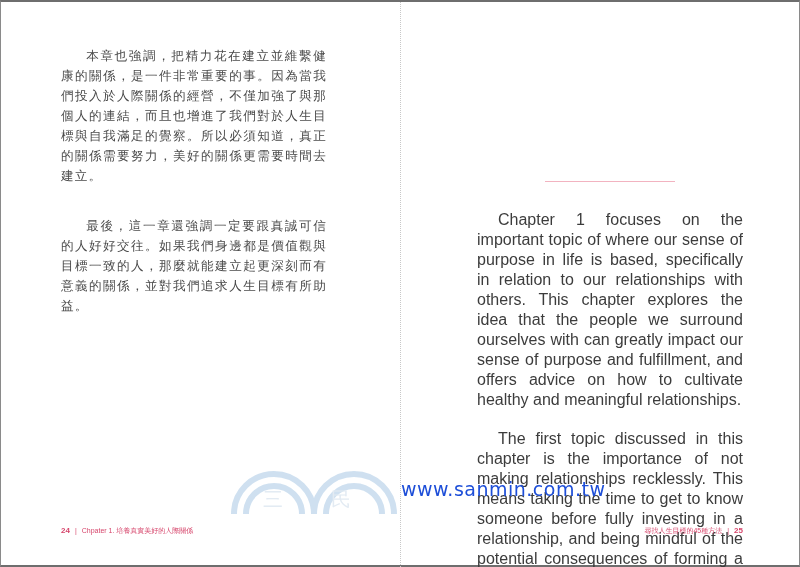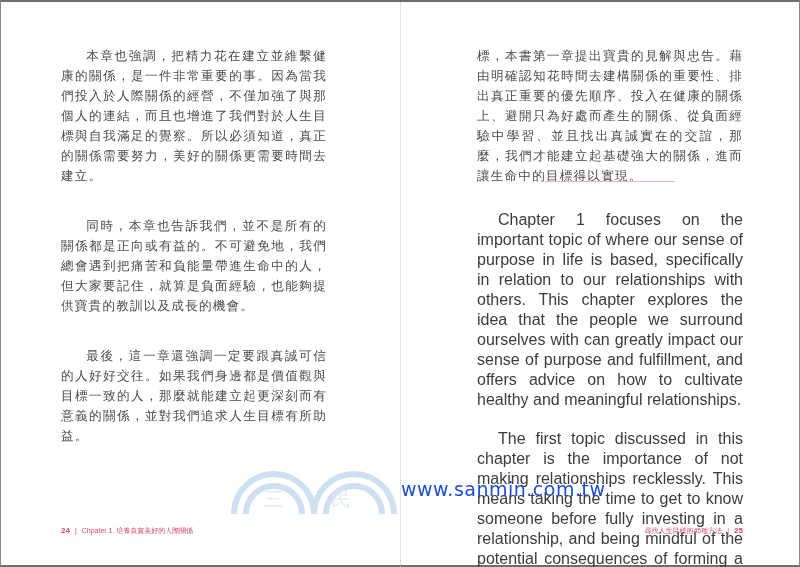--- a/index.html
+++ b/index.html
@@ -94,21 +94,20 @@
     }
   </style>
 </head>
 <body>
 
 <div class="spread">
 
   <div class="page left">
     <div class="zh-block">
       <p>本章也強調，把精力花在建立並維繫健康的關係，是一件非常重要的事。因為當我們投入於人際關係的經營，不僅加強了與那個人的連結，而且也增進了我們對於人生目標與自我滿足的覺察。所以必須知道，真正的關係需要努力，美好的關係更需要時間去建立。</p>
-      <p>同時，本章也告訴我們，並不是所有的關係都是正向或有益的。不可避免地，我們總會遇到把痛苦和負能量帶進生命中的人，但大家要記住，就算是負面經驗，也能夠提供寶貴的教訓以及成長的機會。</p>
       <p>最後，這一章還強調一定要跟真誠可信的人好好交往。如果我們身邊都是價值觀與目標一致的人，那麼就能建立起更深刻而有意義的關係，並對我們追求人生目標有所助益。</p>
 
     </div>
 
     <svg class="watermark-arcs" viewBox="0 0 170 50">
       <g fill="none" stroke="#a9c8e4" stroke-width="6">
         <path d="M5 50 A40 40 0 0 1 85 50"></path>
         <path d="M17 50 A28 28 0 0 1 73 50"></path>
         <path d="M85 50 A40 40 0 0 1 165 50"></path>
         <path d="M97 50 A28 28 0 0 1 153 50"></path>
@@ -118,23 +117,20 @@
     <span class="wm-char" style="left:330px; top:484px;">民</span>
 
     <div class="footer">
       <span class="num">24</span><span class="sep">|</span><span>Chpater 1. 培養真實美好的人際關係</span>
     </div>
   </div>
 
   <div class="gutter"></div>
 
   <div class="page right">
-    <div class="zh-block">
-      <p>標，本書第一章提出寶貴的見解與忠告。藉由明確認知花時間去建構關係的重要性、排出真正重要的優先順序、投入在健康的關係上、避開只為好處而產生的關係、從負面經驗中學習、並且找出真誠實在的交誼，那麼，我們才能建立起基礎強大的關係，進而讓生命中的目標得以實現。</p>
-    </div>
 
     <div class="divider"></div>
 
     <div class="en-block">
       <p><span class="indent"></span><span>Chapter 1 focuses on the important topic of where our sense of purpose in life is based, specifically in relation to our relationships with others. This chapter explores the idea that the people we surround ourselves with can greatly impact our sense of purpose and fulfillment, and offers advice on how to cultivate healthy and meaningful relationships.</span></p>
       <p><span class="indent"></span><span>The first topic discussed in this chapter is the importance of not making relationships recklessly. This means taking the time to get to know someone before fully investing in a relationship, and being mindful of the potential consequences of forming a relationship with someone who</span> <span class="faded">may not align with our </span><span>value sand goals.</span></p>
     </div>
 
     <div class="footer">
       <span>尋找人生目標的45種方法</span><span class="sep">|</span><span class="num">25</span>

